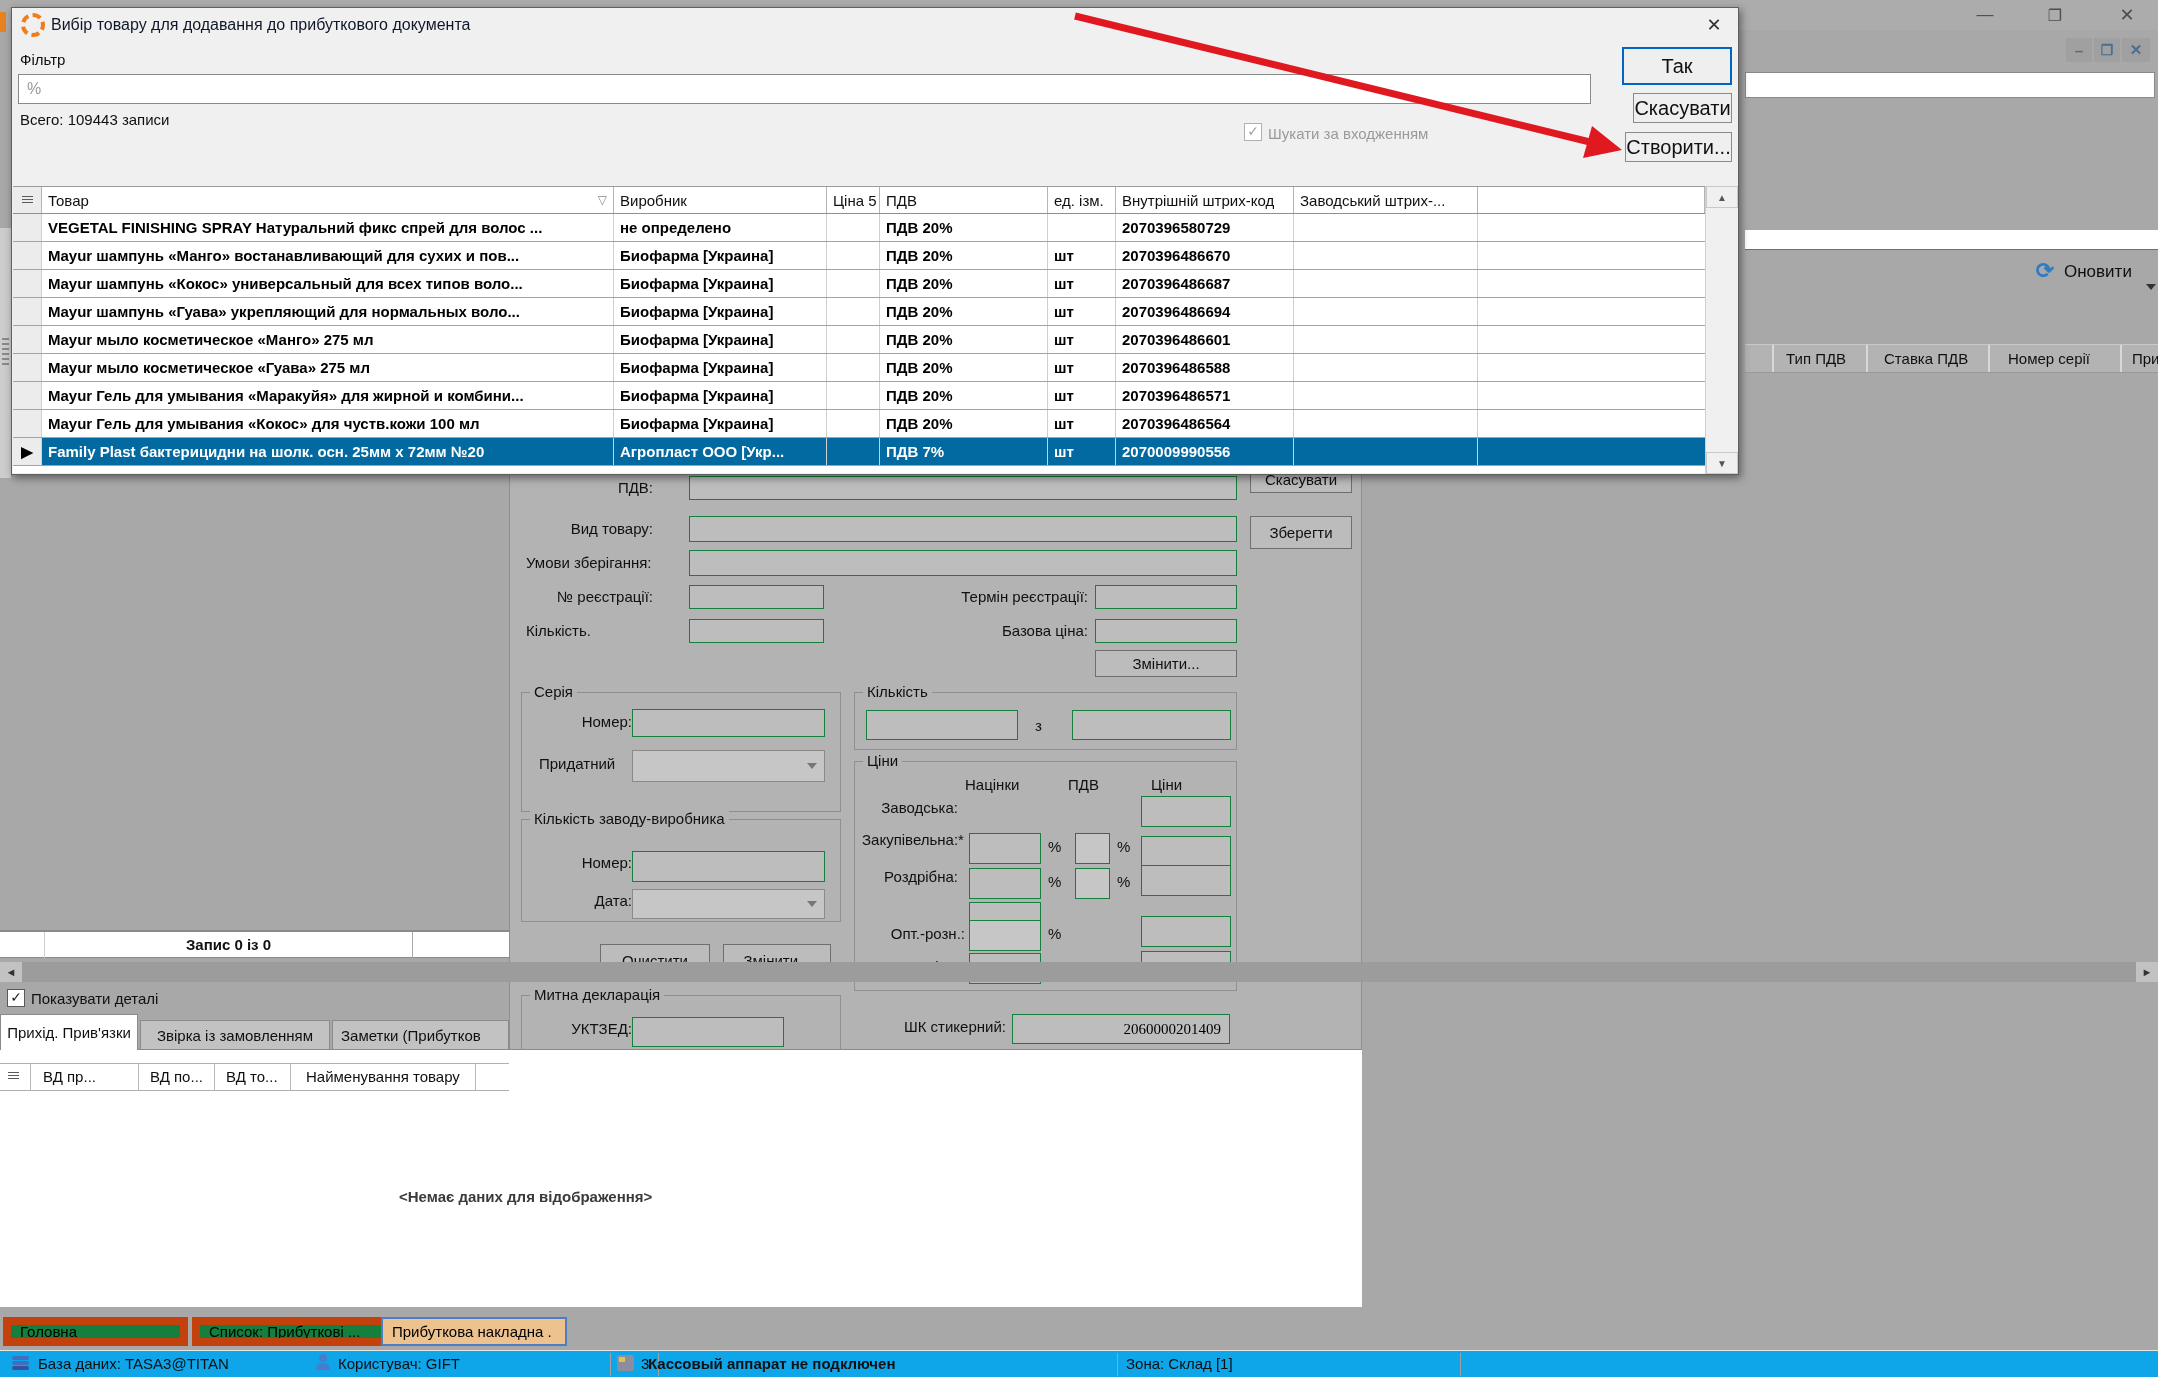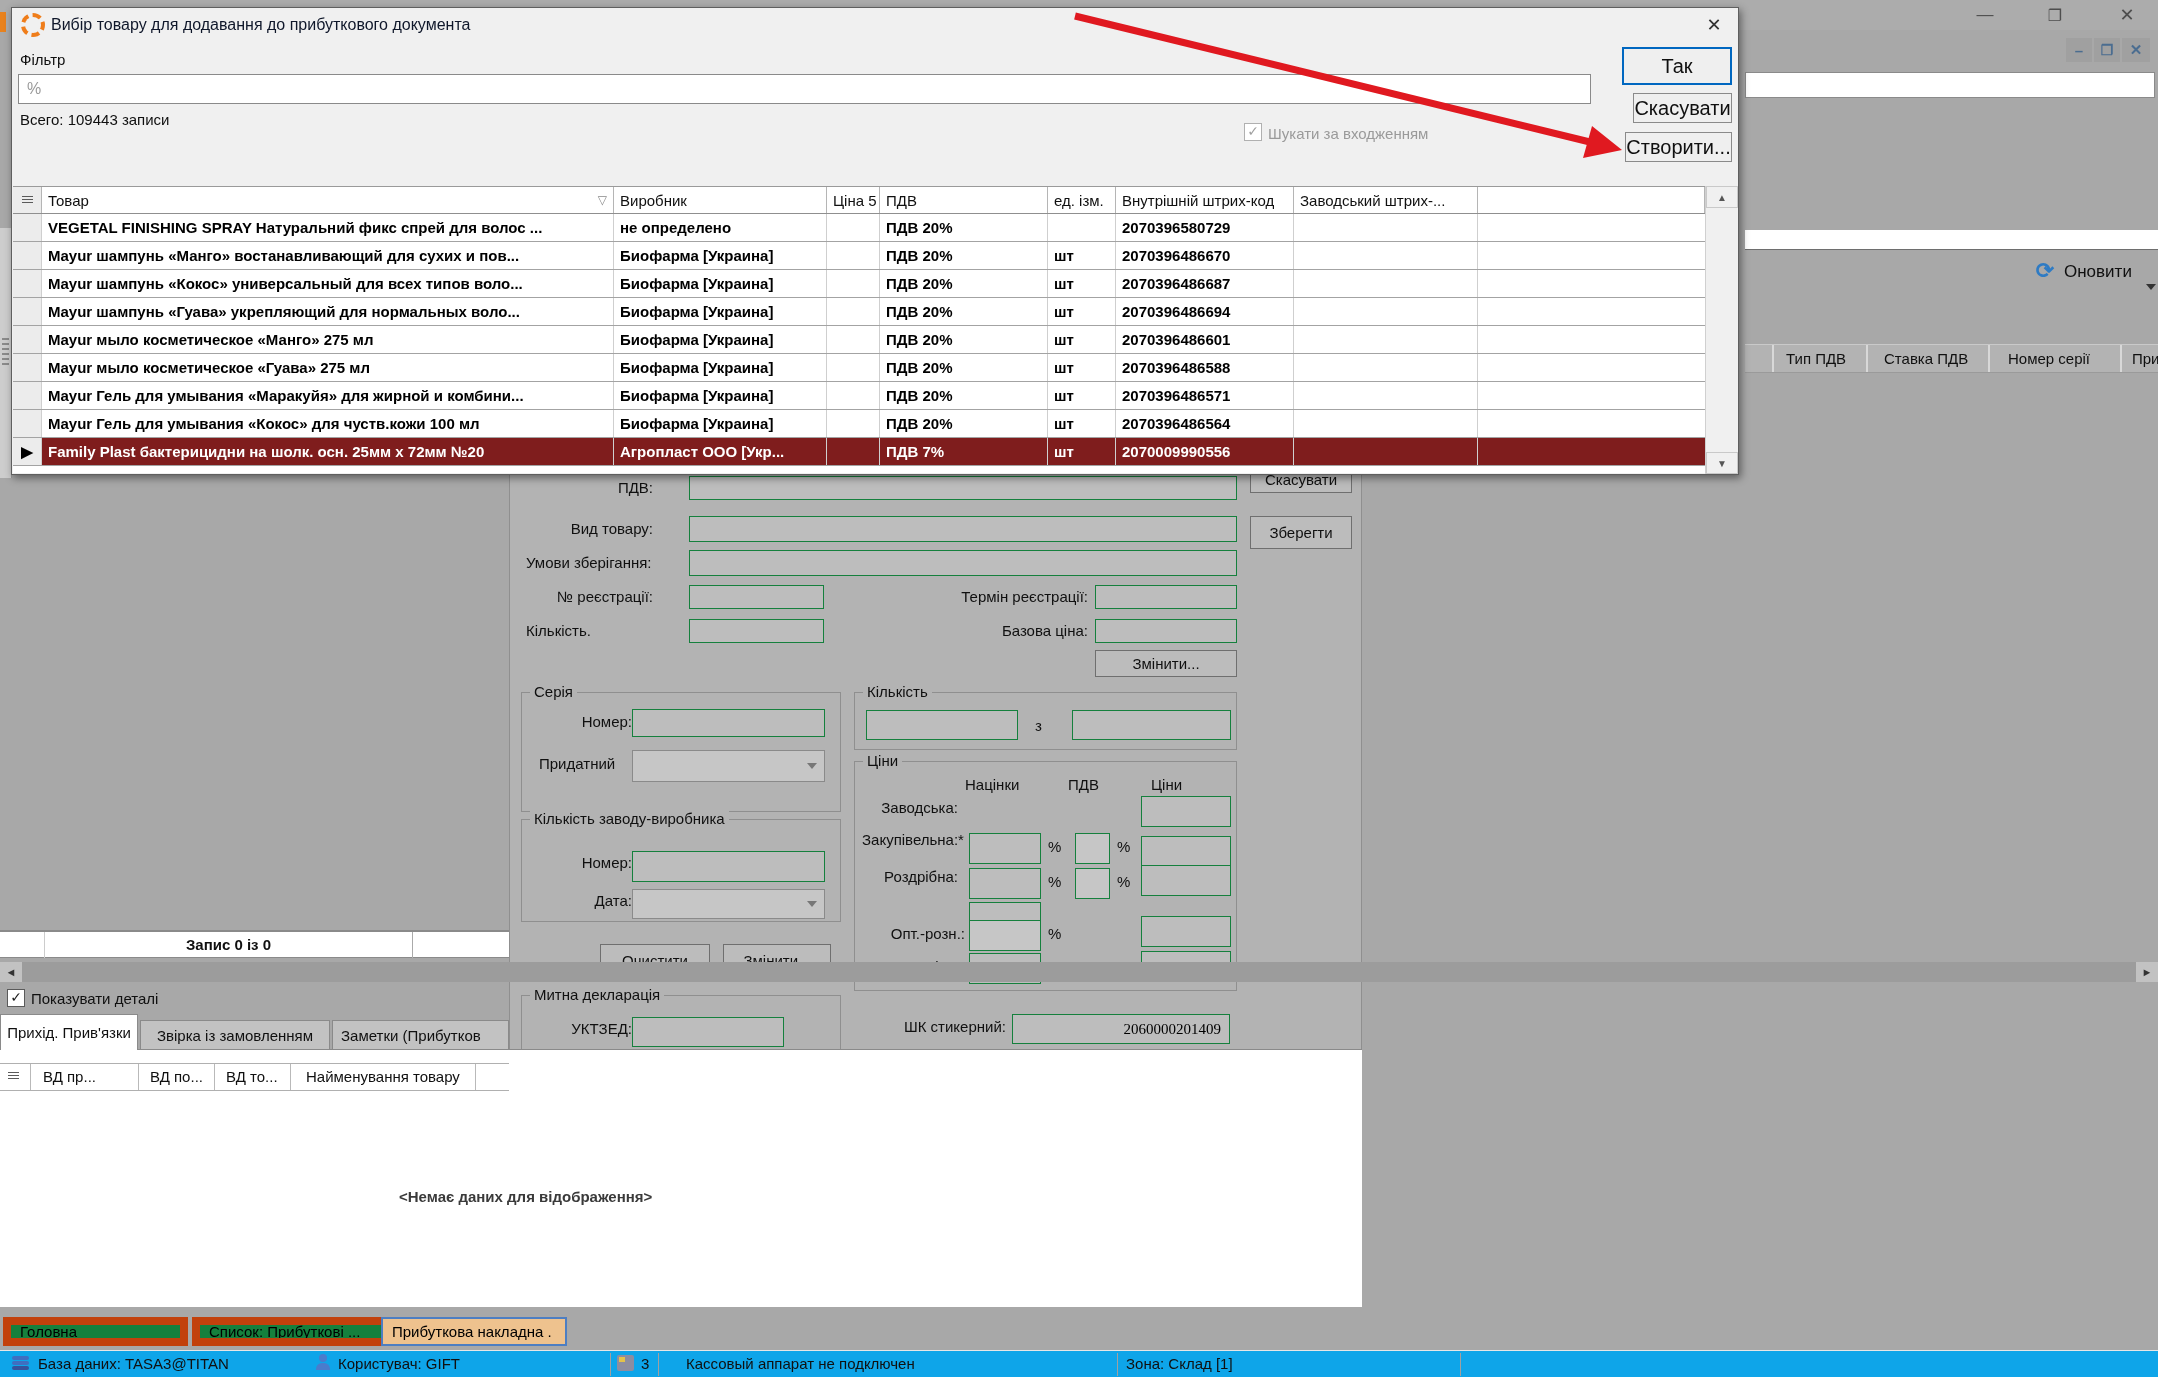--- a/index.html
+++ b/index.html
@@ -21,21 +21,21 @@
   .dlg-btn{position:absolute;background:#efefef;border:1px solid #8a8a8a;box-sizing:border-box;display:flex;align-items:center;justify-content:center;font-size:20px;color:#101010;}
   
   .ptable{position:absolute;left:12px;top:185px;width:1692px;height:287px;background:#fff;border-top:1px solid #9a9a9a;box-sizing:border-box;}
   .prow{display:flex;height:27px;border-bottom:1px solid #a3a3a3;background:#fff;}
   .phead{display:flex;height:26px;border-bottom:1px solid #8f8f8f;background:#fff;}
   .pcell{box-sizing:border-box;border-right:1px solid #cfcfcf;padding:0 6px;font-size:15px;display:flex;align-items:center;overflow:hidden;white-space:nowrap;}
   .phead .pcell{border-right:1px solid #b5b5b5;font-weight:normal;color:#101010;}
   .prow .pcell{font-weight:bold;color:#000;}
   .c0{width:29px;background:#ececec;padding:0 2px;justify-content:center;}
   .c1{width:572px;} .c2{width:213px;} .c3{width:53px;} .c4{width:168px;} .c5{width:68px;} .c6{width:178px;} .c7{width:184px;} .cf{flex:1;border-right:none;}
-  .prow.sel .pcell{background:#7f1d1d;color:#fff;}
+  .prow.sel .pcell{background:#0369a1;color:#fff;}
   .prow.sel .pcell.c0{background:#ececec;color:#000;}
   .lines-icon{width:11px;height:9px;background:repeating-linear-gradient(#5a5a5a 0 1px,transparent 1px 3px);}
   .scroll-arrow{position:absolute;background:#f0f0f0;border:1px solid #c9c9c9;display:flex;align-items:center;justify-content:center;box-sizing:border-box;}
   .check{position:absolute;background:#fff;border:1px solid #5a5a5a;box-sizing:border-box;font-size:14px;line-height:15px;text-align:center;color:#1a1a1a;}
   .tab{position:absolute;background:#c2c2c2;border:1px solid #8a8a8a;box-sizing:border-box;font-size:15px;display:flex;align-items:center;justify-content:center;overflow:hidden;white-space:nowrap;color:#101010;}
   .ttab{position:absolute;background:#15803d;border:8px solid #c2410c;box-sizing:border-box;font-size:15px;display:flex;align-items:center;padding-left:9px;overflow:hidden;white-space:nowrap;color:#000;}
   .statustxt{position:absolute;font-size:15px;color:#101010;white-space:nowrap;}
 </style>
 </head>
 <body>
@@ -235,21 +235,21 @@
       <div style="width:8px;height:8px;background:#4a7ccc;border-radius:50%;margin-left:3px;"></div>
       <div style="width:14px;height:7px;background:#4a7ccc;border-radius:6px 6px 0 0;margin-top:1px;"></div>
     </div>
     <div class="statustxt" style="left:338px;top:4px;">Користувач: GIFT</div>
     <div class="vsep" style="left:610px;top:2px;height:23px;background:#a0a0a0;"></div>
     <div class="abs" style="left:617px;top:4px;width:17px;height:16px;background:#8d8da0;border-radius:2px;">
       <div style="width:6px;height:5px;background:#e4c24a;margin:2px 0 0 2px;"></div>
     </div>
     <div class="statustxt" style="left:641px;top:4px;">3</div>
     <div class="vsep" style="left:658px;top:2px;height:23px;background:#a0a0a0;"></div>
-    <div class="statustxt" style="left:686px;top:4px;">Кассовый аппарат не подключен</div>
+    <div class="statustxt" style="left:648px;top:4px;font-weight:bold;">Кассовый аппарат не подключен</div>
     <div class="vsep" style="left:1117px;top:2px;height:23px;background:#a0a0a0;"></div>
     <div class="statustxt" style="left:1126px;top:4px;">Зона: Склад [1]</div>
     <div class="vsep" style="left:1460px;top:2px;height:23px;background:#a0a0a0;"></div>
   </div>
 
   <div class="dlg">
     <span class="abs" style="left:9px;top:5px;width:16px;height:16px;border:4px dashed #ef7d1a;border-radius:50%;"></span>
     <div class="abs" style="left:39px;top:8px;font-size:16px;color:#0f172a;white-space:nowrap;">Вибір товару для додавання до прибуткового документа</div>
     <div class="abs" style="left:1685px;top:4px;width:34px;height:26px;text-align:center;font-size:18px;color:#333;line-height:26px;">✕</div>
 

